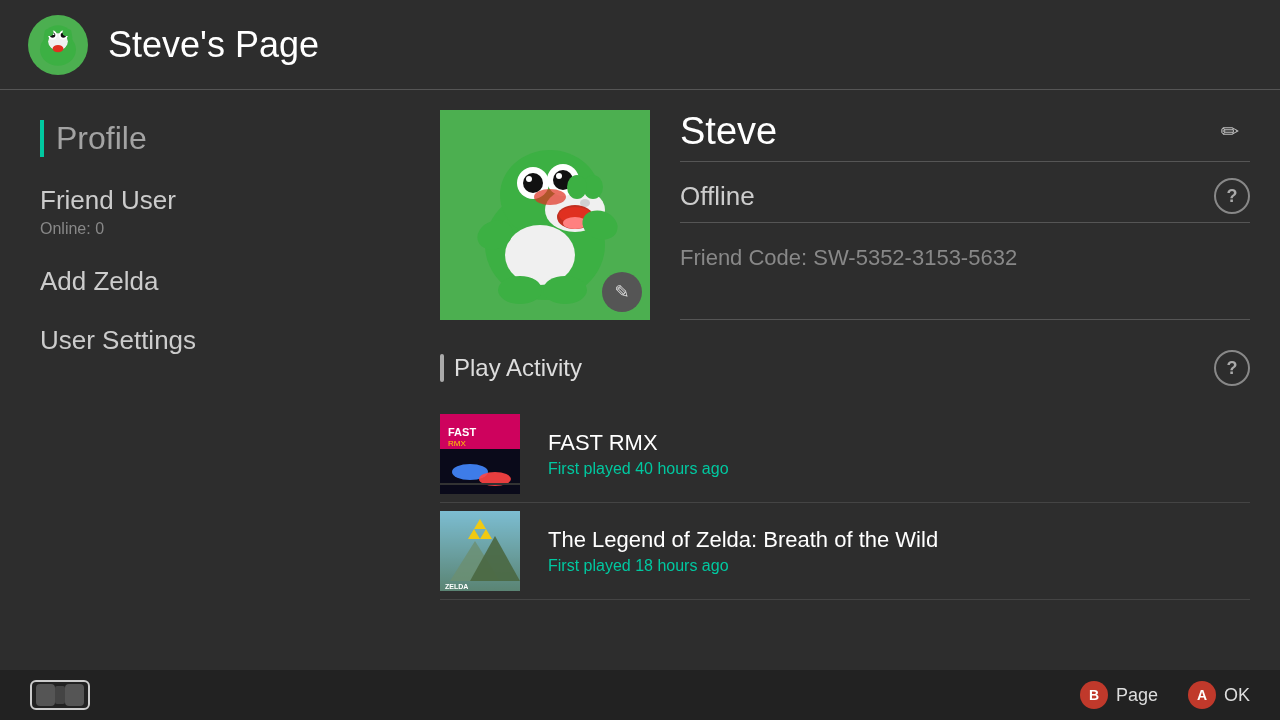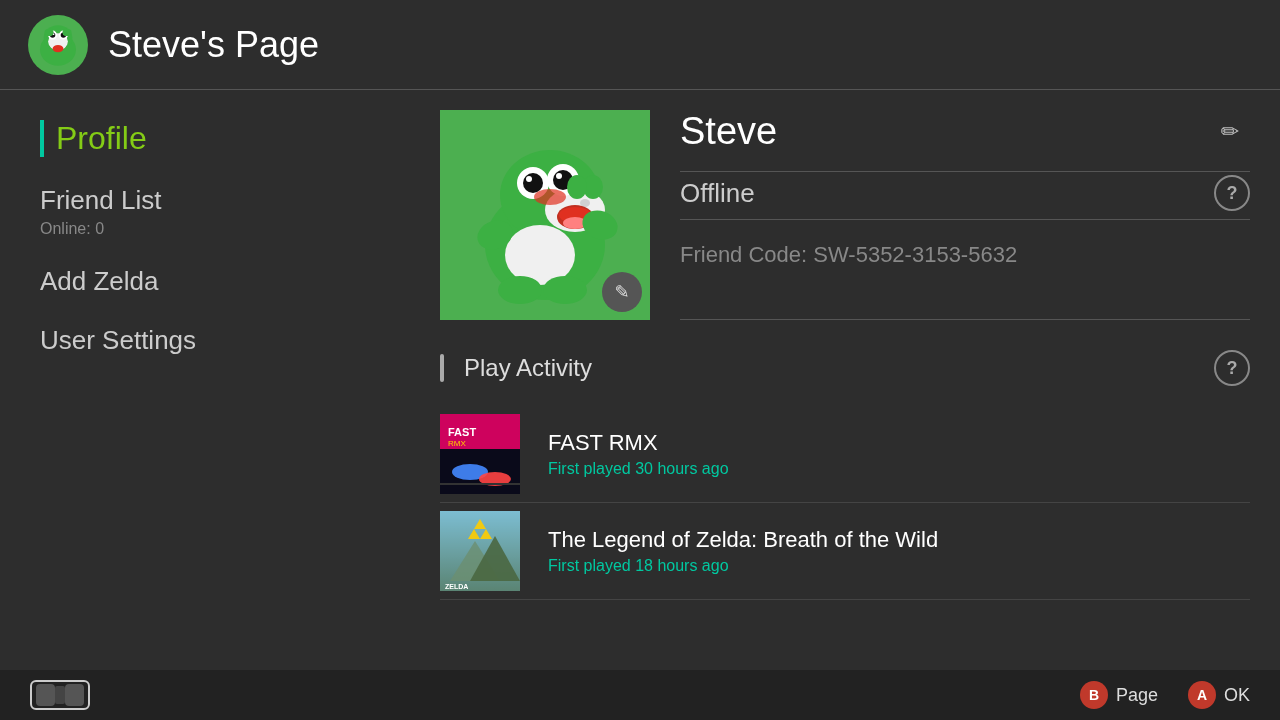--- a/index.html
+++ b/index.html
@@ -57,21 +57,21 @@
     }
     .sidebar-item {
       margin-bottom: 8px;
       cursor: pointer;
     }
     .sidebar-item.active {
       border-left: 4px solid #00c8a0;
       padding-left: 12px;
     }
     .sidebar-item.active .sidebar-label {
-      color: #84cc16;
+      color: #a3a3a3;
       font-size: 32px;
       font-weight: 500;
     }
     .sidebar-label {
       font-size: 26px;
       color: #cccccc;
       margin-bottom: 4px;
     }
     .sidebar-sublabel {
       font-size: 16px;
@@ -133,23 +133,23 @@
 
     .profile-info {
       flex: 1;
       border-bottom: 1px solid #555;
       padding-bottom: 0;
     }
     .profile-name-row {
       display: flex;
       align-items: center;
       justify-content: space-between;
-      padding-bottom: 18px;
+      padding-bottom: 8px;
       border-bottom: 1px solid #555;
-      margin-bottom: 3px;
+      margin-bottom: 16px;
     }
     .profile-name {
       font-size: 38px;
       font-weight: 400;
       color: #fff;
     }
     .edit-icon-btn {
       width: 40px;
       height: 40px;
       display: flex;
@@ -197,21 +197,21 @@
     .play-activity-header {
       display: flex;
       align-items: center;
       justify-content: space-between;
       margin-bottom: 16px;
       padding-bottom: 4px;
     }
     .play-activity-title-row {
       display: flex;
       align-items: center;
-      gap: 20px;
+      gap: 10px;
     }
     .play-activity-bar {
       width: 4px;
       height: 28px;
       background: #aaa;
       border-radius: 2px;
     }
     .play-activity-title {
       font-size: 24px;
       color: #ddd;
@@ -349,21 +349,21 @@
 </div>
 
 <div class="main">
 
   <div class="sidebar">
     <div class="sidebar-item active">
       <div class="sidebar-label">Profile</div>
     </div>
     <div style="height:20px;"></div>
     <div class="sidebar-item sidebar-item-friend">
-      <div class="sidebar-label">Friend List</div>
+      <div class="sidebar-label">Friend User</div>
       <div class="sidebar-sublabel">Online: 0</div>
     </div>
     <div class="sidebar-item sidebar-item-add">
       <div class="sidebar-label">Add Zelda</div>
     </div>
     <div class="sidebar-item">
       <div class="sidebar-label">User Settings</div>
     </div>
   </div>
 
@@ -457,21 +457,21 @@
 
               <ellipse cx="30" cy="58" rx="18" ry="8" fill="#4488ff" opacity="0.9"></ellipse>
               <ellipse cx="55" cy="65" rx="16" ry="7" fill="#ff4444" opacity="0.9"></ellipse>
 
               <line x1="0" y1="70" x2="80" y2="70" stroke="#333" stroke-width="2"></line>
             </svg>
           </div>
         </div>
         <div class="game-info">
           <div class="game-title">FAST RMX</div>
-          <div class="game-played">First played 30 hours ago</div>
+          <div class="game-played">First played 40 hours ago</div>
         </div>
       </div>
 
       <div class="game-item">
         <div class="game-thumbnail">
           <div class="game-thumb-zelda">
             <svg viewBox="0 0 80 80" xmlns="http://www.w3.org/2000/svg">
               <rect width="80" height="80" fill="#3a5a3a"></rect>
               <rect x="0" y="0" width="80" height="80" fill="url(#sky)" opacity="0.8"></rect>
 

